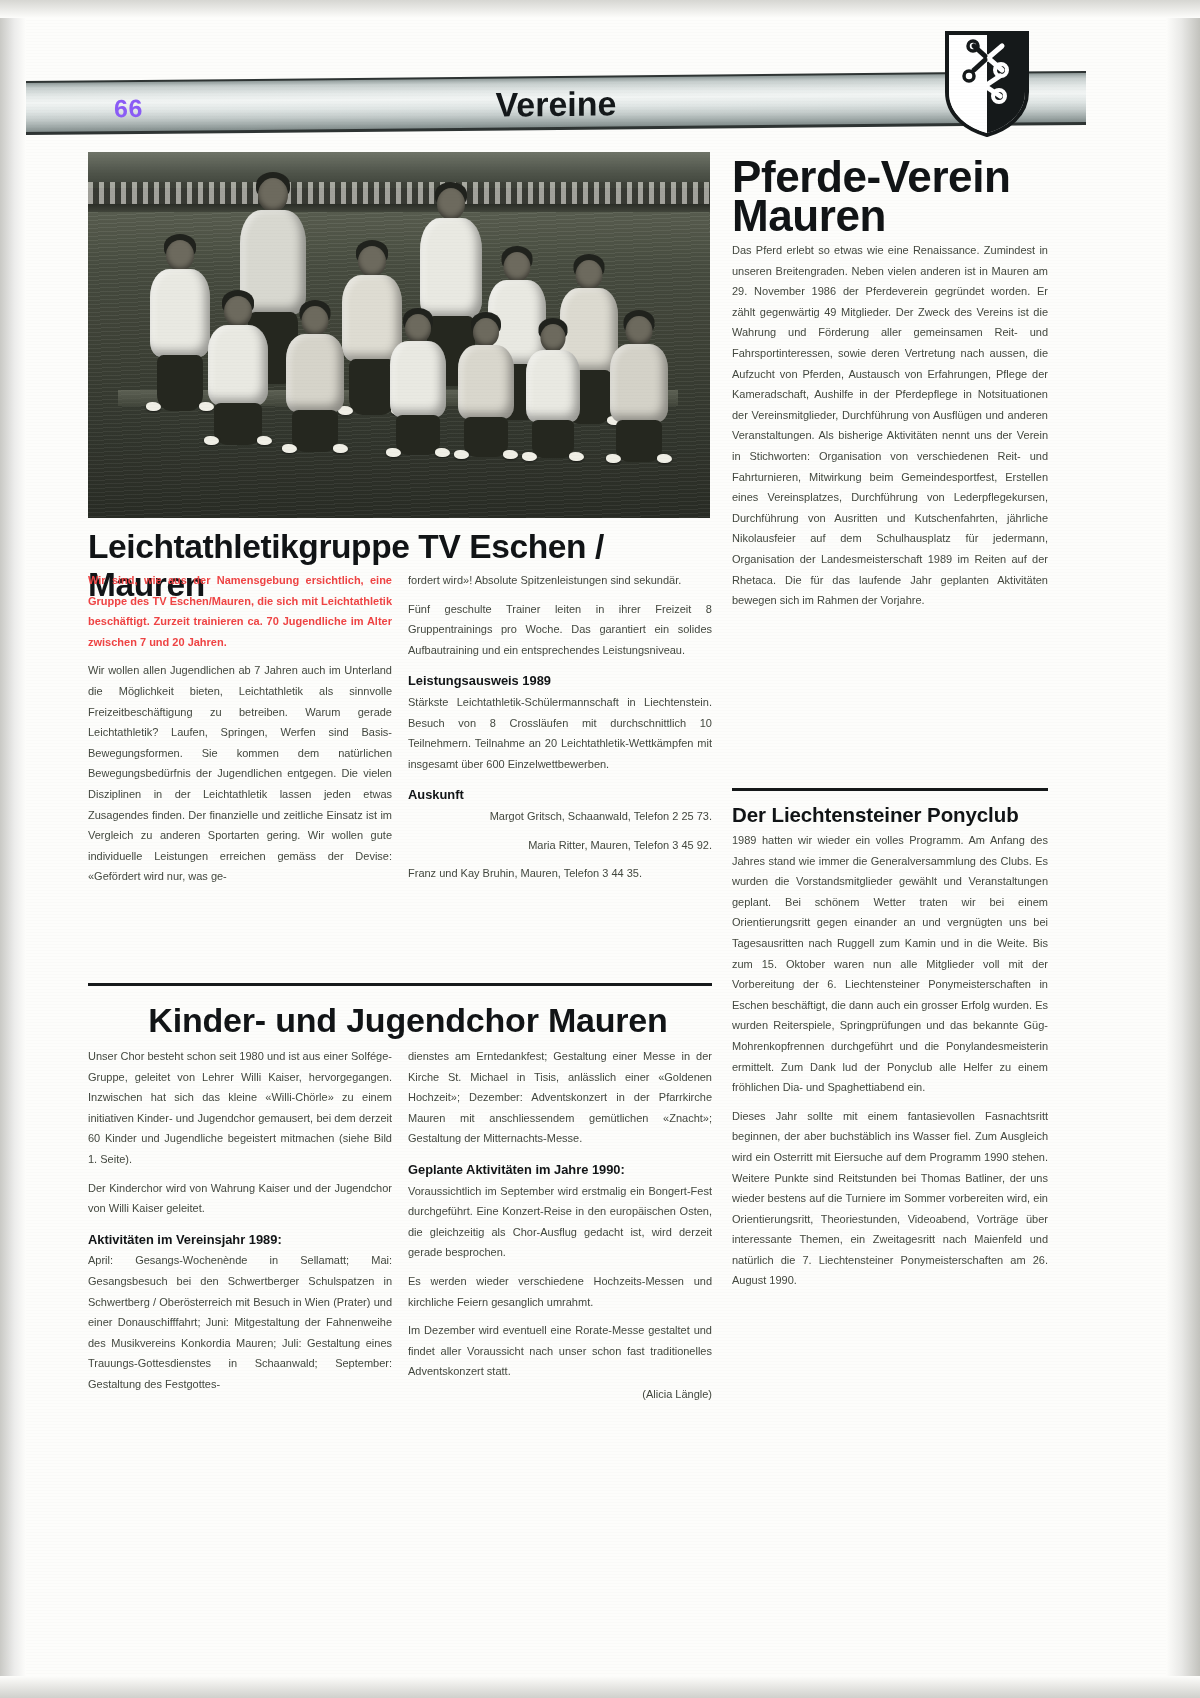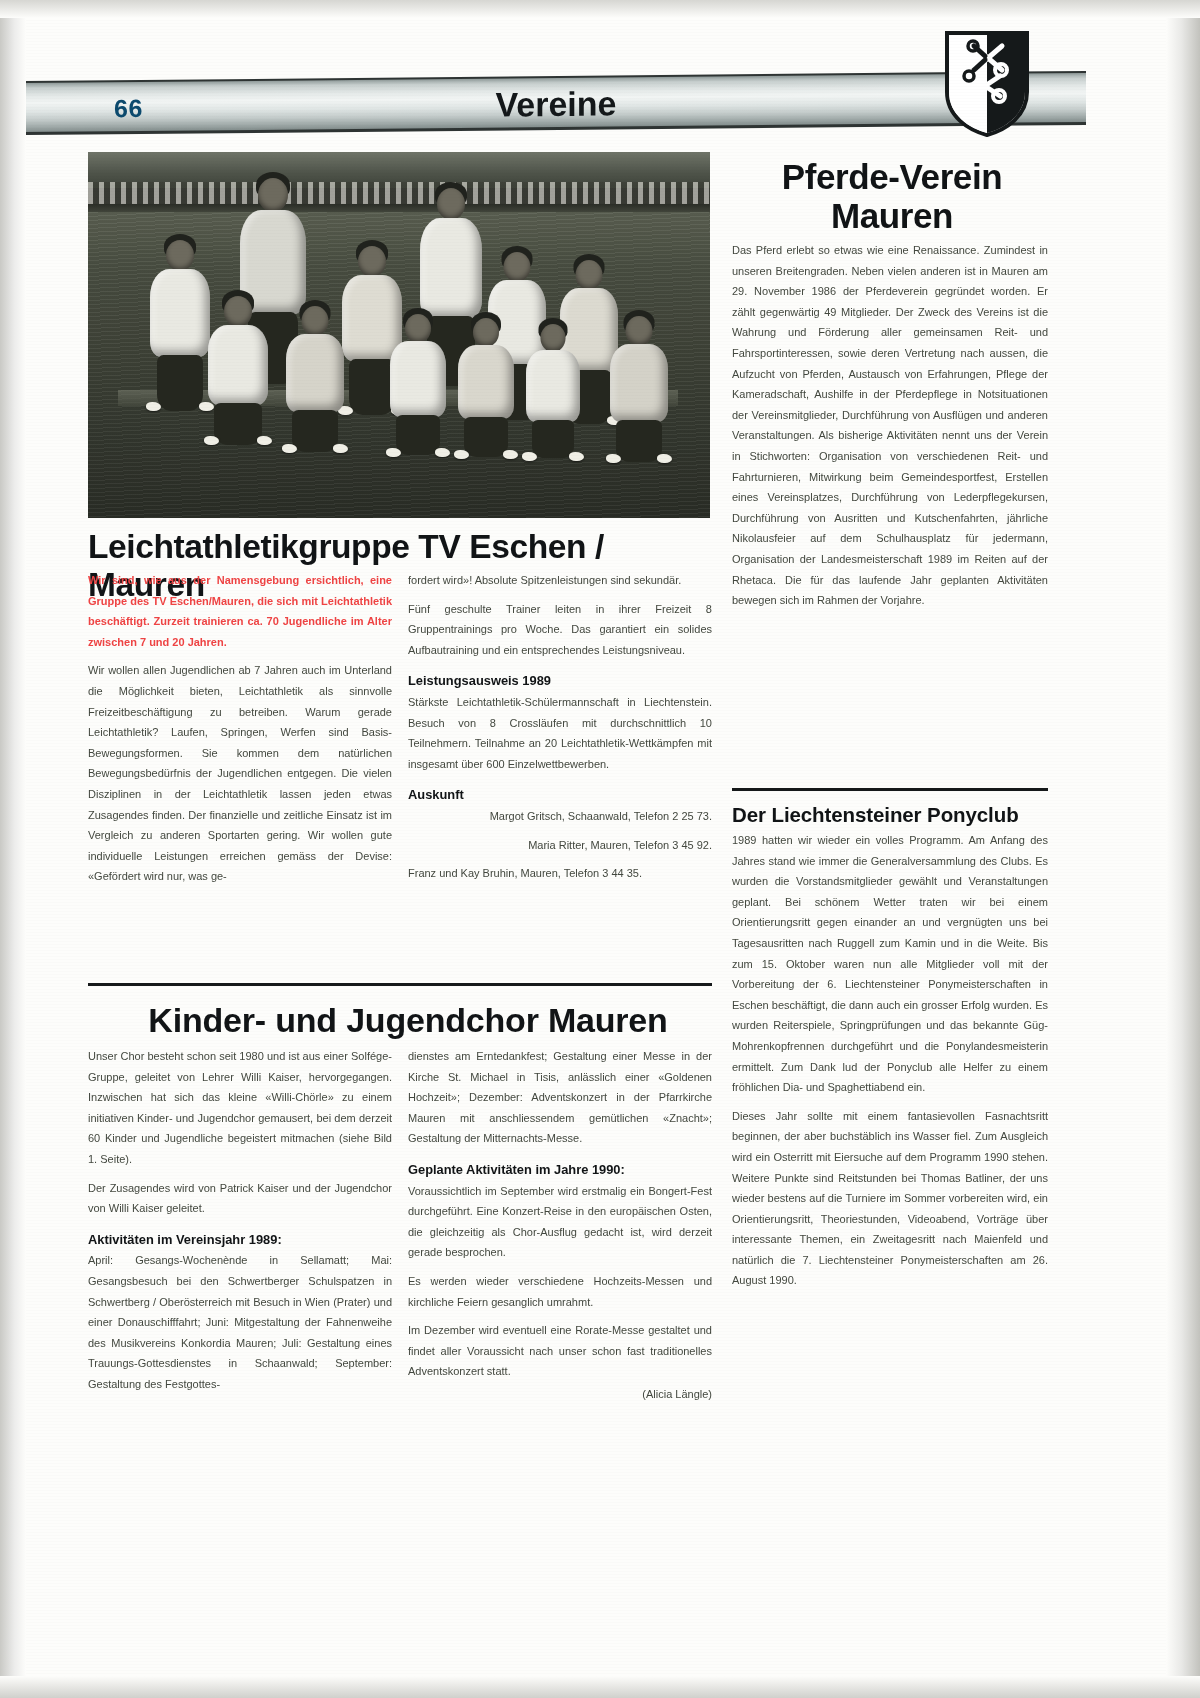--- a/index.html
+++ b/index.html
@@ -87,21 +87,21 @@
     width: 1060px; height: 3px;
     background: #2e3433;
     transform: skewY(-0.55deg);
   }
   #page-number {
     position: absolute;
     left: 88px; top: 22px;
     font-size: 25px;
     font-weight: bold;
     letter-spacing: .5px;
-    color: #0c4a6e;
+    color: #8b5cf6;
     transform: skewY(-0.55deg);
   }
   #header-title {
     position: absolute;
     left: 0; top: 13px;
     width: 1060px;
     text-align: center;
     font-size: 34px;
     font-weight: bold;
     letter-spacing: 0px;
@@ -227,24 +227,23 @@
     font-size: 34px;
     line-height: 40px;
     letter-spacing: -0.2px;
     text-align: center;
   }
 
   #pv-headline {
     position: absolute;
     left: 732px; top: 157px;
     width: 320px;
-    font-size: 35px;
+    font-size: 44px;
     line-height: 39px;
     letter-spacing: -0.4px;
-    text-align: center;
   }
 
   #pony-headline {
     position: absolute;
     left: 732px; top: 803px;
     width: 320px;
     font-size: 20.5px;
     line-height: 24px;
     letter-spacing: -0.1px;
   }
@@ -452,21 +451,21 @@
     <p style="text-align:right">Maria Ritter, Mauren, Telefon 3 45 92.</p>
     <p style="text-align:left">Franz und Kay Bruhin, Mauren, Telefon 3 44 35.</p>
   </div>
 
   <div id="rule-chor" class="rule-thick"></div>
 
   <h1 id="chor-headline" class="headline">Kinder- und Jugendchor Mauren</h1>
 
   <div id="col-l2" class="col">
     <p>Unser Chor besteht schon seit 1980 und ist aus einer Solfége-Gruppe, geleitet von Lehrer Willi Kaiser, hervorgegangen. Inzwischen hat sich das kleine «Willi-Chörle» zu einem initiativen Kinder- und Jugendchor gemausert, bei dem derzeit 60 Kinder und Jugendliche begeistert mitmachen (siehe Bild 1. Seite).</p>
-    <p>Der Zusagendes wird von Patrick Kaiser und der Jugendchor von Willi Kaiser geleitet.</p>
+    <p>Der Kinderchor wird von Wahrung Kaiser und der Jugendchor von Willi Kaiser geleitet.</p>
     <h3 class="sub boldlead">Aktivitäten im Vereinsjahr 1989:</h3>
     <p>April: Gesangs-Wochenènde in Sellamatt; Mai: Gesangsbesuch bei den Schwertberger Schulspatzen in Schwertberg / Oberösterreich mit Besuch in Wien (Prater) und einer Donauschifffahrt; Juni: Mitgestaltung der Fahnenweihe des Musikvereins Konkordia Mauren; Juli: Gestaltung eines Trauungs-Gottesdienstes in Schaanwald; September: Gestaltung des Festgottes-</p>
   </div>
 
   <div id="col-m2" class="col">
     <p>dienstes am Erntedankfest; Gestaltung einer Messe in der Kirche St. Michael in Tisis, anlässlich einer «Goldenen Hochzeit»; Dezember: Adventskonzert in der Pfarrkirche Mauren mit anschliessendem gemütlichen «Znacht»; Gestaltung der Mitternachts-Messe.</p>
     <h3 class="sub boldlead">Geplante Aktivitäten im Jahre 1990:</h3>
     <p>Voraussichtlich im September wird erstmalig ein Bongert-Fest durchgeführt. Eine Konzert-Reise in den europäischen Osten, die gleichzeitig als Chor-Ausflug gedacht ist, wird derzeit gerade besprochen.</p>
     <p>Es werden wieder verschiedene Hochzeits-Messen und kirchliche Feiern gesanglich umrahmt.</p>
     <p>Im Dezember wird eventuell eine Rorate-Messe gestaltet und findet aller Voraussicht nach unser schon fast traditionelles Adventskonzert statt.</p>

